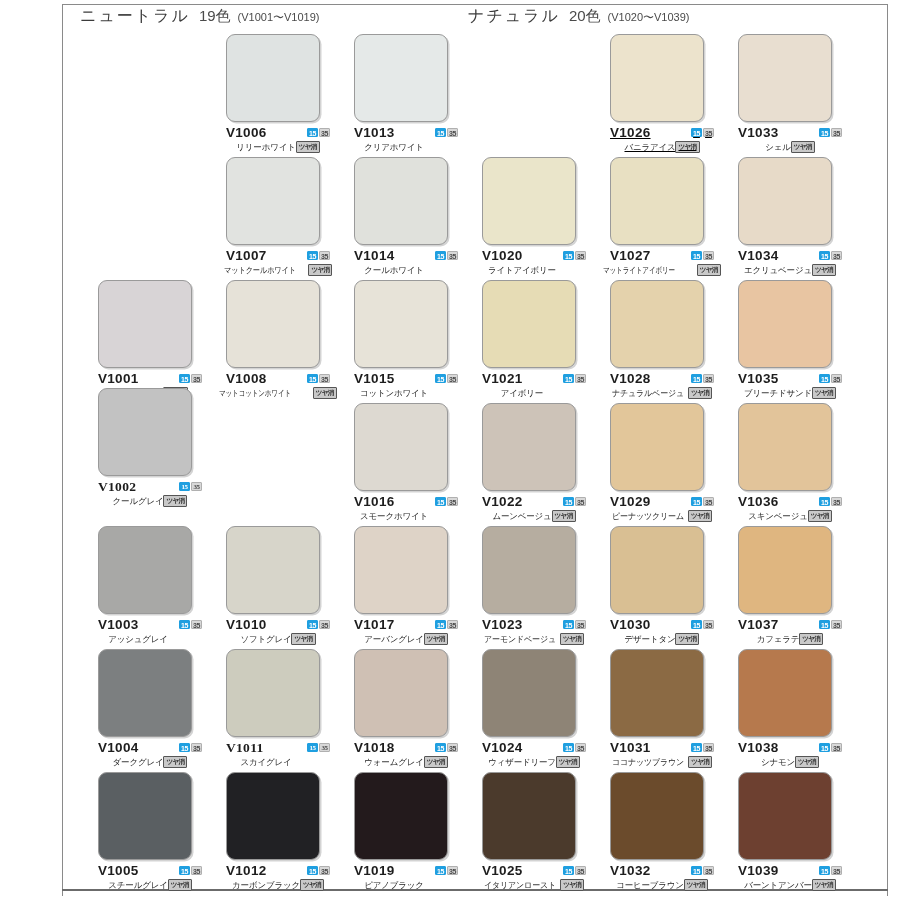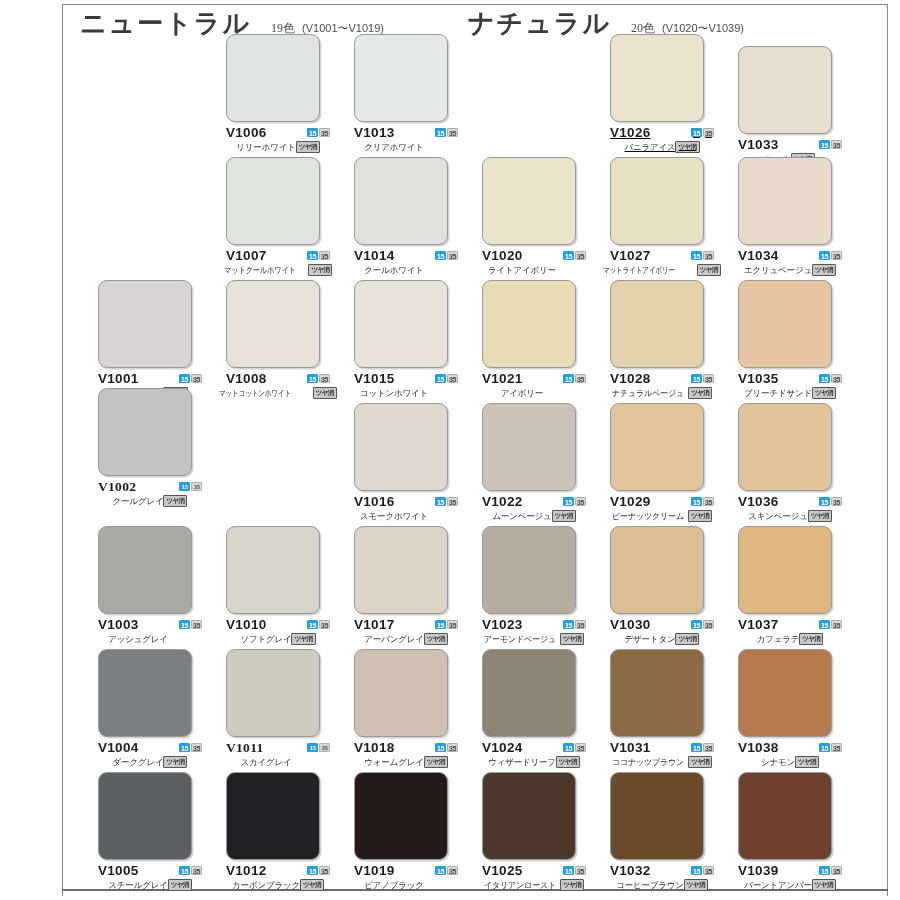--- a/index.html
+++ b/index.html
@@ -34,31 +34,30 @@
   }
 
   
   .hdr{
     position:absolute;
     display:flex;
     align-items:baseline;
     white-space:nowrap;
   }
   .hdr-title{
-    font-size:26px;
+    font-size:16px;
     letter-spacing:2px;
     color:#3b3b3b;
-    font-weight:700;
+    font-weight:400;
   }
   .hdr-count{
-    font-size:12px;
+    font-size:15px;
     color:#4a4a4a;
-    margin-left:20px;
+    margin-left:9px;
     letter-spacing:0px;
-    font-family:Liberation Serif, serif;
   }
   .hdr-range{
     font-size:11px;
     color:#4a4a4a;
     margin-left:7px;
     letter-spacing:0px;
   }
   #hdr-neutral{left:80px;top:6px;}
   #hdr-natural{left:468px;top:6px;}
 
@@ -660,21 +659,21 @@
               <span class="bdg bdg-15">15</span>
               <span class="bdg bdg-35">35</span>
             </span>
           </div>
           <div class="row-name">
             <span class="cname">コーヒーブラウン</span>
             <span class="bdg-tsuya">ツヤ消</span>
           </div>
         </div>
       </div>
-      <div class="cell" style="left: 658px; top: 0px; margin-top: 12px;">
+      <div class="cell" style="left: 658px; top: 0px;">
         <div class="chip" style="background: rgb(232, 222, 208);"></div>
         <div class="meta">
           <div class="row-code">
             <span class="code">V1033</span>
             <span class="badges">
               <span class="bdg bdg-15">15</span>
               <span class="bdg bdg-35">35</span>
             </span>
           </div>
           <div class="row-name">

